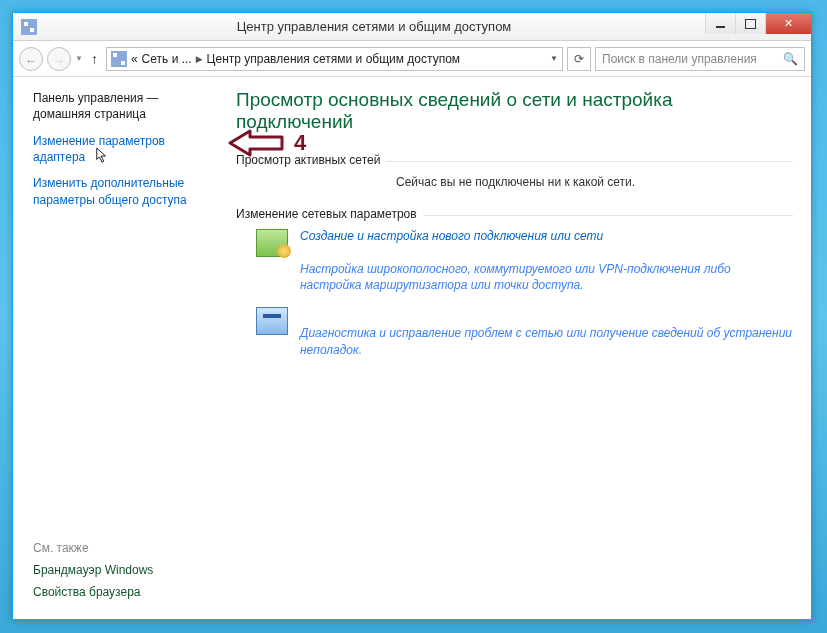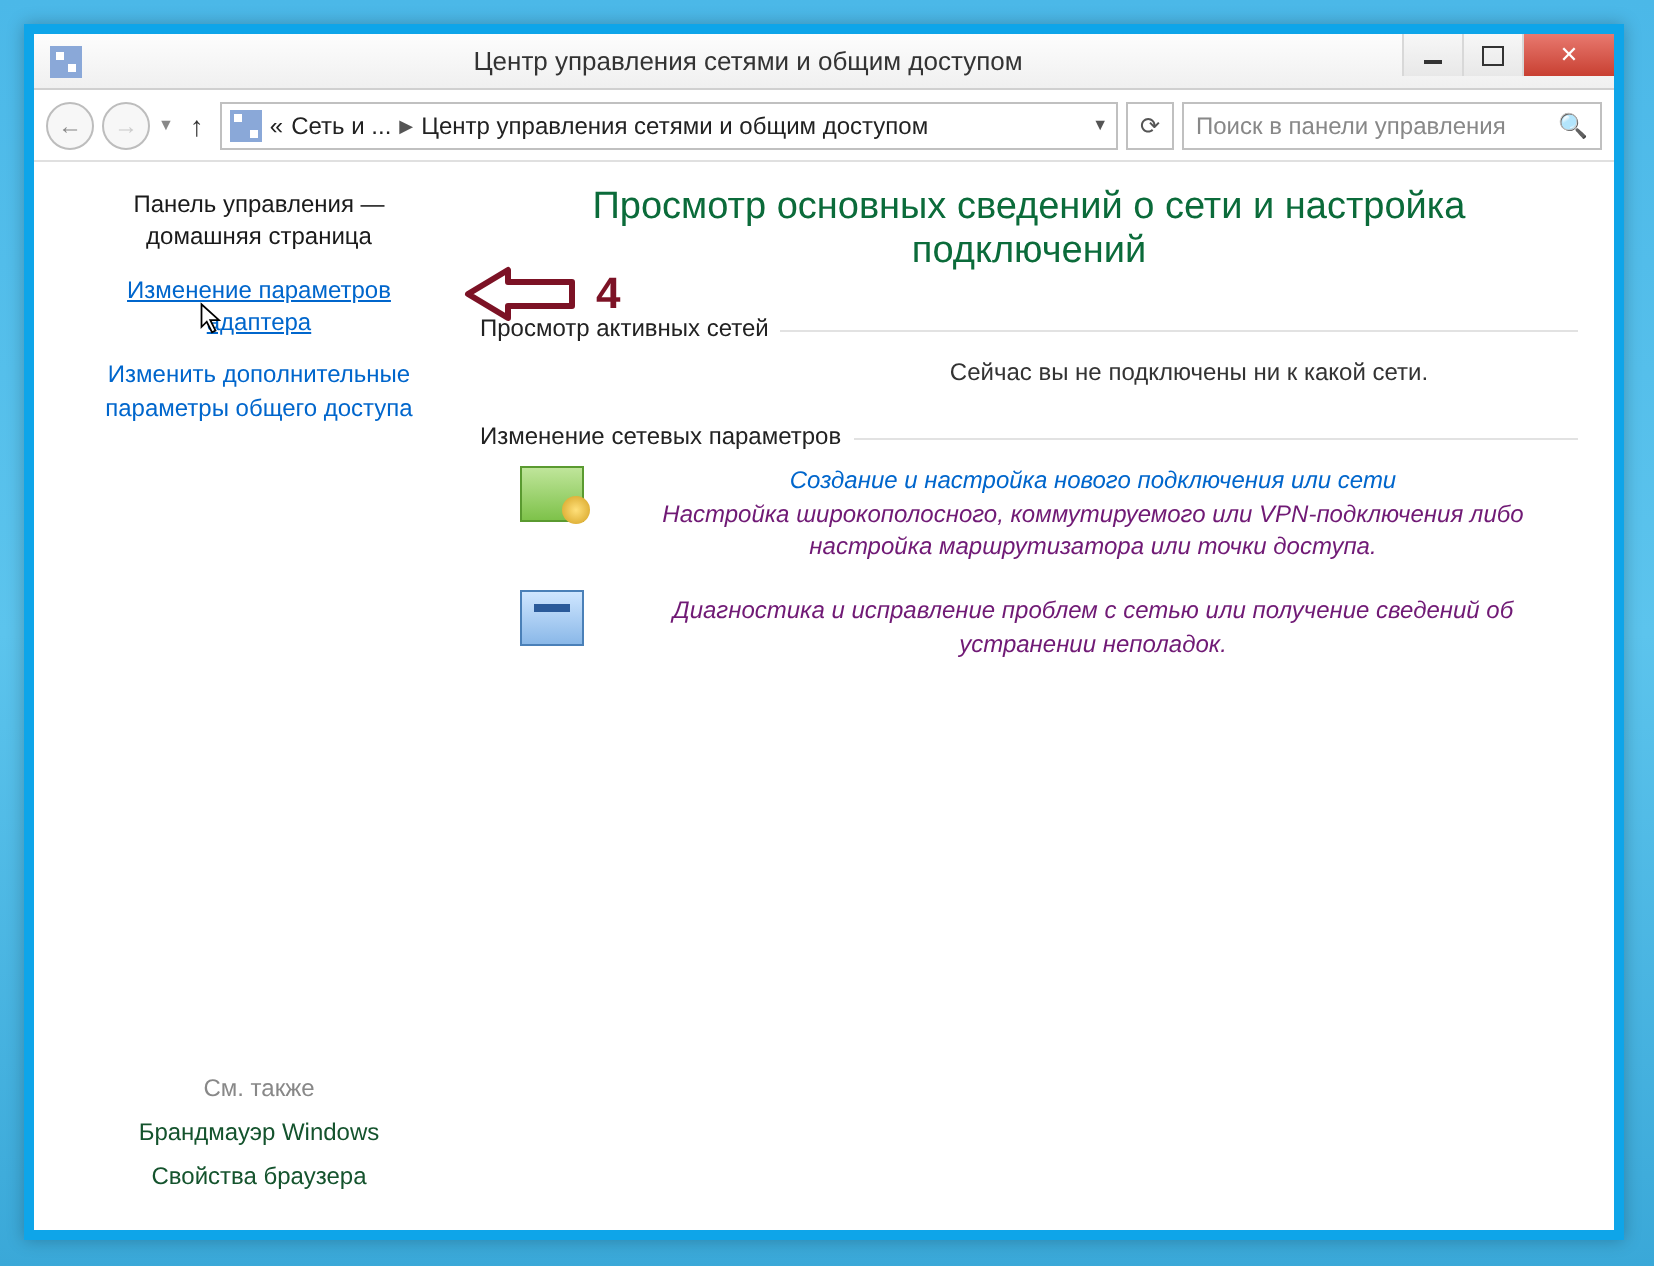--- a/index.html
+++ b/index.html
@@ -9,21 +9,21 @@
     background: linear-gradient(180deg, #4bb8e8 0%, #5cc4ed 50%, #3aa8d8 100%);
     width: 827px;
     height: 633px;
     overflow: hidden;
     padding: 12px;
   }
   .window {
     width: 800px;
     height: 608px;
     background: #fff;
-    border: 5px solid #0ea5e9;
+    border: 1px solid #0ea5e9;
     box-shadow: 0 0 8px rgba(0,0,0,.25);
     display: flex;
     flex-direction: column;
     position: relative;
   }
   .titlebar {
     height: 28px;
     background: linear-gradient(#fdfdfd,#f0f0f0);
     border-bottom: 1px solid #d0d0d0;
     display: flex;
@@ -106,36 +106,36 @@
   .crumb-sep { color:#555; font-size:9px; }
   .addr-dd { color:#555; font-size:8px; margin-left:auto;}
   .refresh {
     width:24px;height:24px;border:1px solid #c0c0c0;display:flex;align-items:center;justify-content:center;color:#555;
   }
   .searchbox {
     width:210px;height:24px;border:1px solid #c0c0c0;display:flex;align-items:center;padding:0 6px;color:#888;justify-content:flex-end;
   }
   .searchbox span.ph { flex:1; font-style:normal; }
   .body {
-    flex:1; display:flex; overflow:hidden;text-align:center;
+    flex:1; display:flex; overflow:hidden;
   }
   .sidebar {
     width: 215px;
     padding: 14px 10px 10px 20px;
     display:flex;
     flex-direction:column;
   }
   .side-head { color:#1a1a1a; margin-bottom:2px;}
   .side-link {
     color:#0066cc;
     margin-top:10px;
     cursor:pointer;
     line-height:1.35;
   }
-  .side-link.hl { text-decoration:underline; position:relative;}
+  .side-link.hl { position:relative;}
   .cursor {
     position:absolute;
     left: 62px; top: 14px;
     width:14px;height:18px;
     pointer-events:none;
   }
   .side-foot {
     margin-top:auto;
     padding-bottom:10px;
   }
@@ -187,21 +187,21 @@
   }
   .icon-trb {
     background:linear-gradient(#cfe6ff,#8ab8e8);
     border:1px solid #4a80b8;
   }
   .icon-trb::after{
     content:"";position:absolute;left:6px;top:6px;width:18px;height:4px;background:#2a5a9a;
   }
   .item-texts { flex:1; }
   .item-link { color:#0066cc; cursor:pointer; }
-  .item-desc { color:#701a75; margin-top:2px; line-height:1.35;}
+  .item-desc { color:#3b82f6; margin-top:18px; line-height:1.35;}
   
   .annot {
     position:absolute;
     left:0px; top:52px;
     display:flex;
     align-items:center;
     gap:10px;
     pointer-events:none;
   }
   .annot svg { display:block; }

